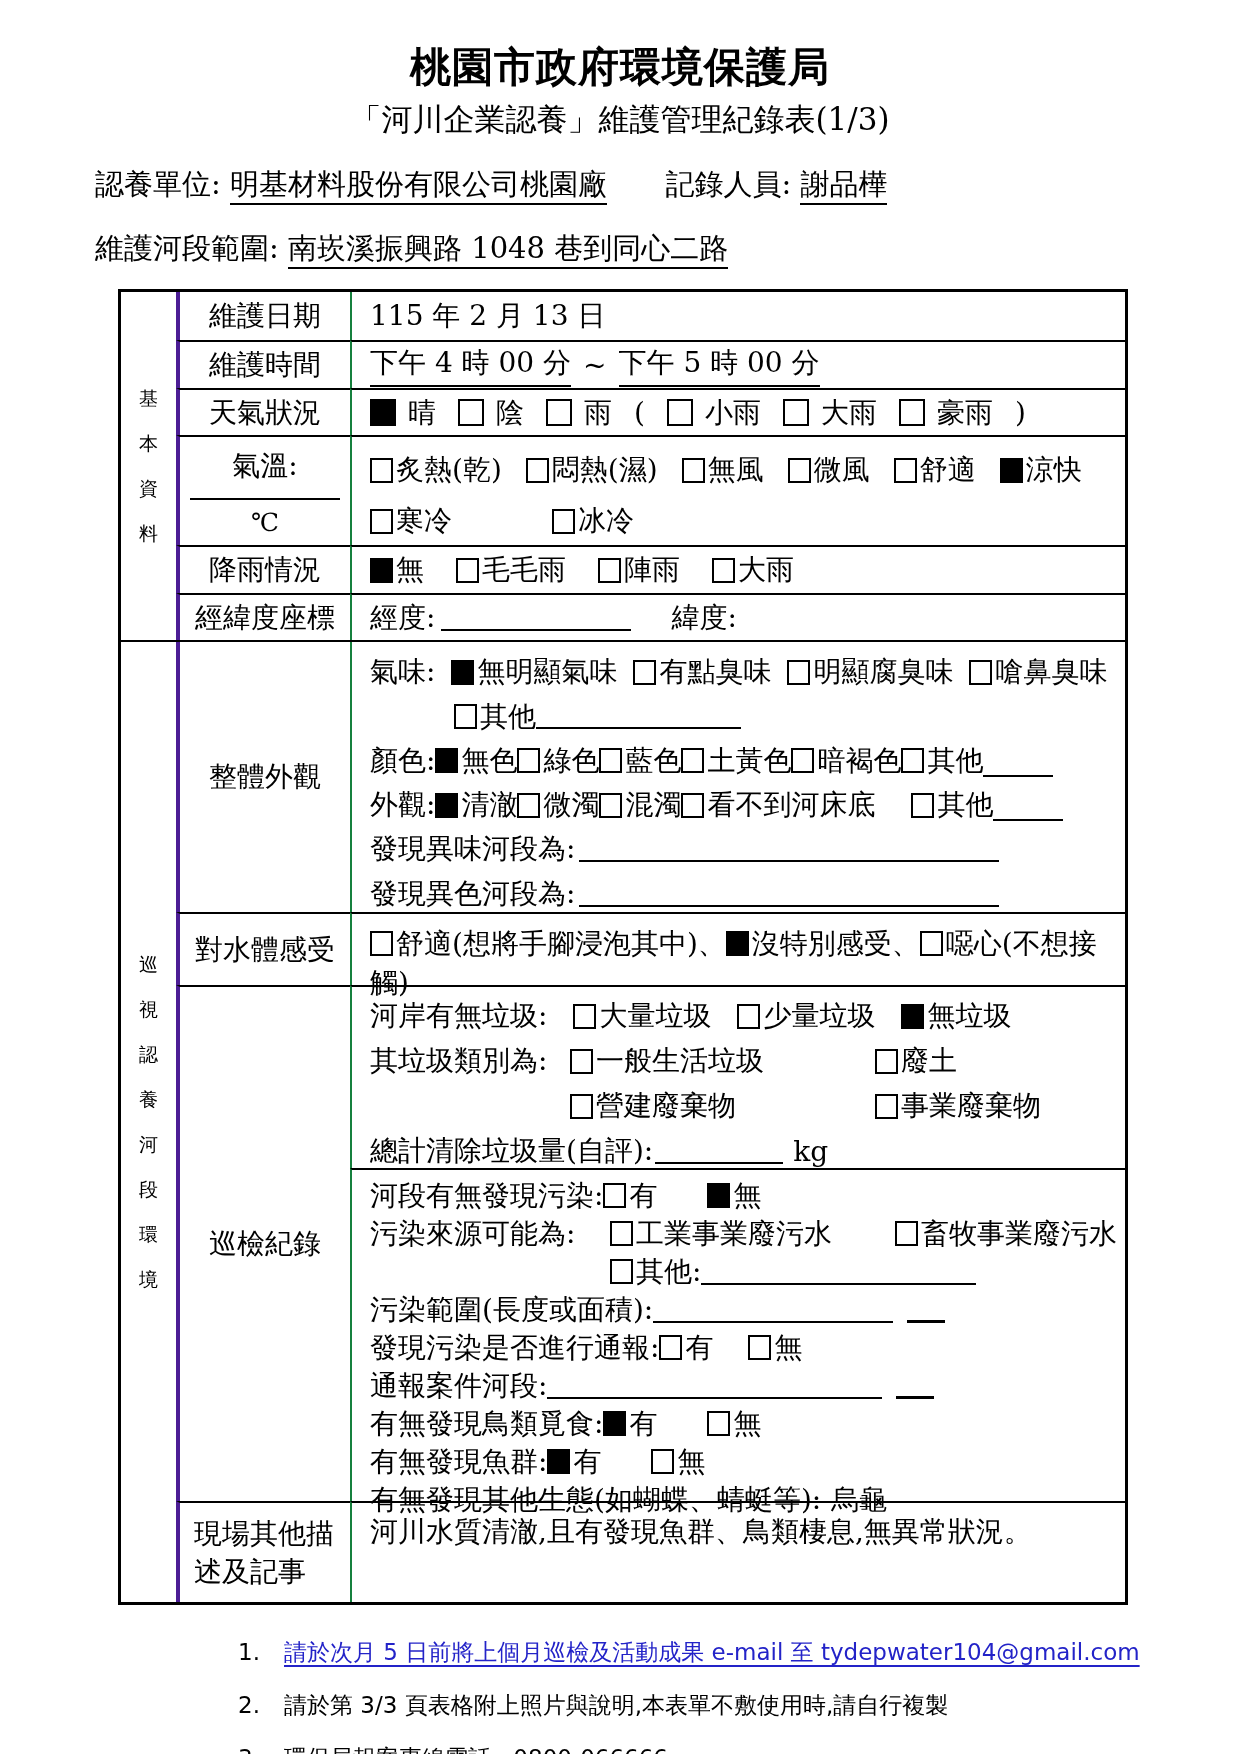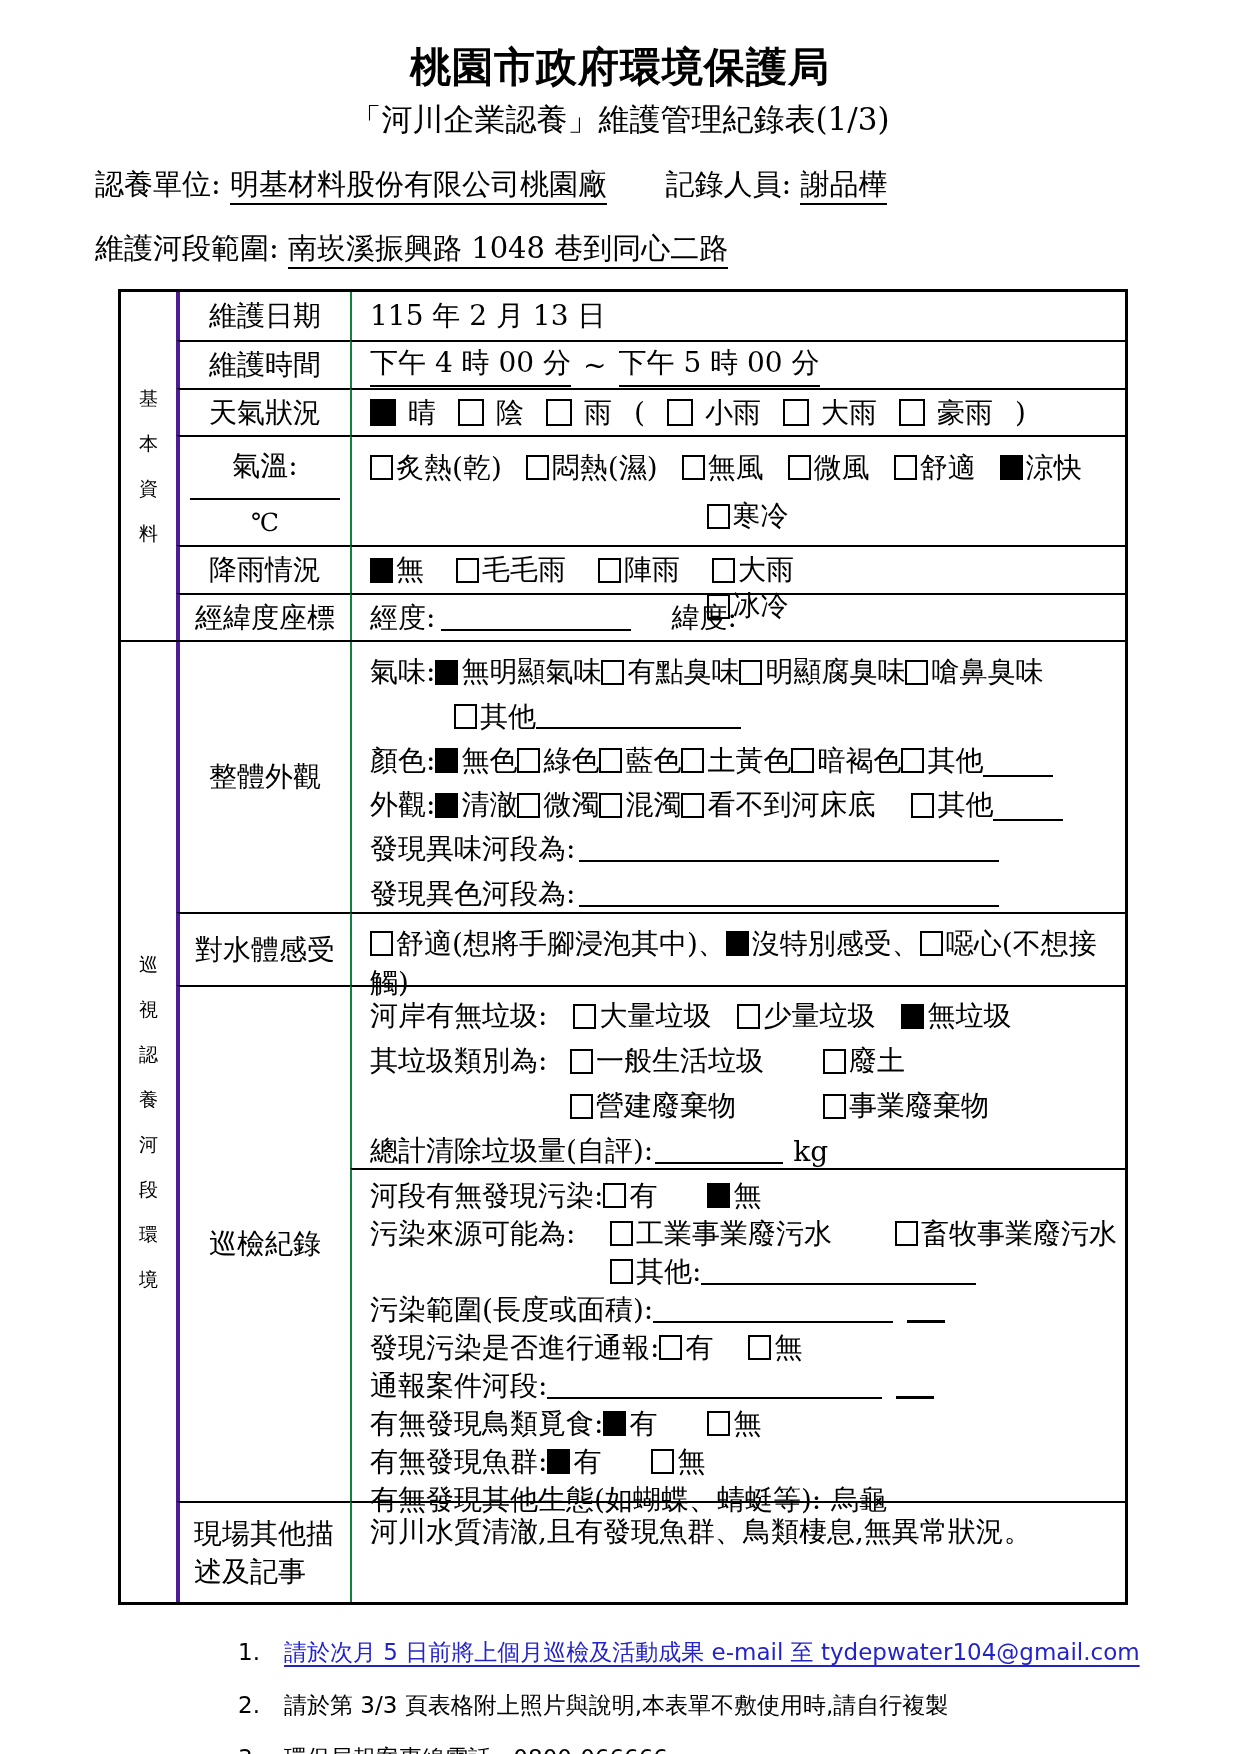--- a/index.html
+++ b/index.html
@@ -28,48 +28,48 @@
   .opt{display:flex;align-items:center;flex:none;}
   .bx{width:23px;height:25px;border:2px solid #000;box-sizing:border-box;display:inline-block;flex:none;margin-right:3px;background:#fff;}
   .bx.on{background:#000;border-color:#000;}
   .sep{margin:0 12px;}
   .tv{border-bottom:2px solid #000;padding-bottom:3px;}
 
   .wline{gap:22px;}
   .wline .bx{width:26px;height:27px;margin-right:12px;}
   .c-temp{justify-content:flex-start;padding-top:14px;gap:13px;}
   .tline{gap:24px;}
-  .tline2{gap:52px;flex-direction:column;}
+  .tline2{gap:100px;}
   .rline{gap:32px;}
 
   .l-temp{flex-direction:column;align-items:center;padding:10px 0 8px 0;}
   .l-temp .sp1{flex:1;}
   .bk{display:inline-block;height:26px;border-bottom:2px solid #000;flex:none;box-sizing:border-box;}
   .bk-temp{width:150px;height:4px;}
   .tunit{font-size:25px;margin-top:8px;}
   .bk-lng{width:190px;margin-left:6px;}
   .lat{margin-left:40px;}
 
   .c-app{justify-content:flex-start;padding-top:12px;gap:8px;}
-  .g16{}
+  .g16{gap:16px;}
   .g0{gap:0;}
   .ind-smell{margin-left:84px;}
   .bk-oth1{width:205px;}
   .bk-oth2{width:70px;align-self:flex-end;margin-bottom:2px;}
   .pregap{margin-left:36px;}
   .bk-seg{width:420px;margin-left:4px;}
 
   .c-feel{display:block;padding-top:10px;line-height:39px;padding-right:14px;white-space:normal;}
   .opt-inl{display:inline;}
   .opt-inl .bx{vertical-align:-3px;}
 
   .c-insA{justify-content:flex-start;padding-top:12px;gap:11px;}
   .gA{gap:26px;}
   .q2a{display:inline-block;width:200px;flex:none;}
-  .q2col{width:253px;flex:none;display:flex;align-items:center;}
+  .q2col{width:305px;flex:none;display:flex;align-items:center;}
   .bk-kg{width:128px;margin:0 10px 0 2px;}
 
   .c-insB{justify-content:flex-start;padding-top:8px;gap:3px;}
   .c-insB .ln{min-height:35px;}
   .ml50{margin-left:50px;}
   .ml35{margin-left:35px;}
   .srcw{display:inline-block;width:240px;flex:none;}
   .srccol{width:285px;flex:none;display:flex;align-items:center;}
   .bk-src{width:275px;}
   .bk-rng{width:240px;}

